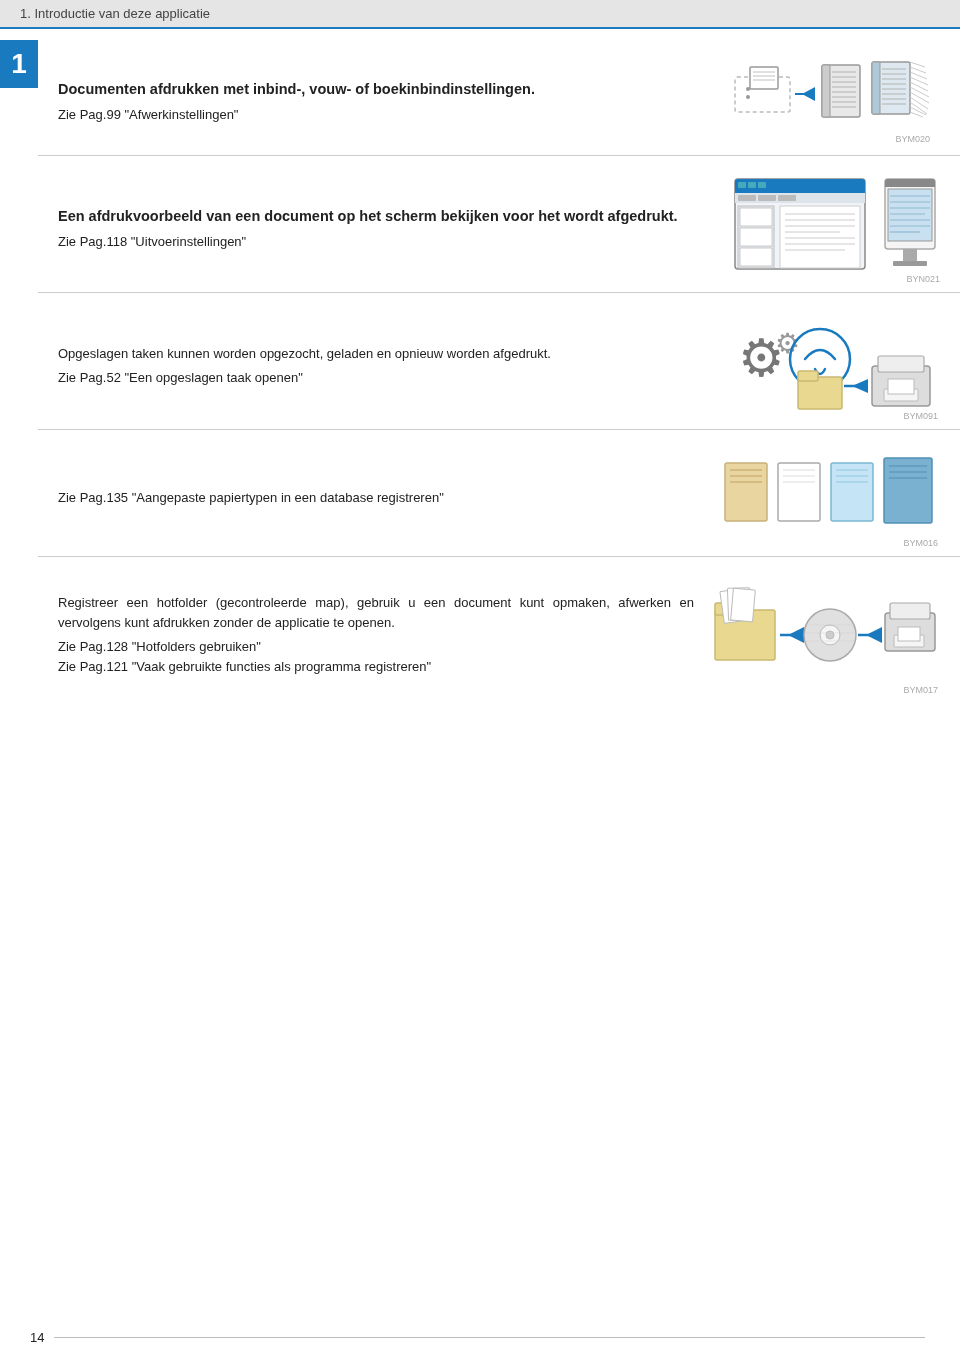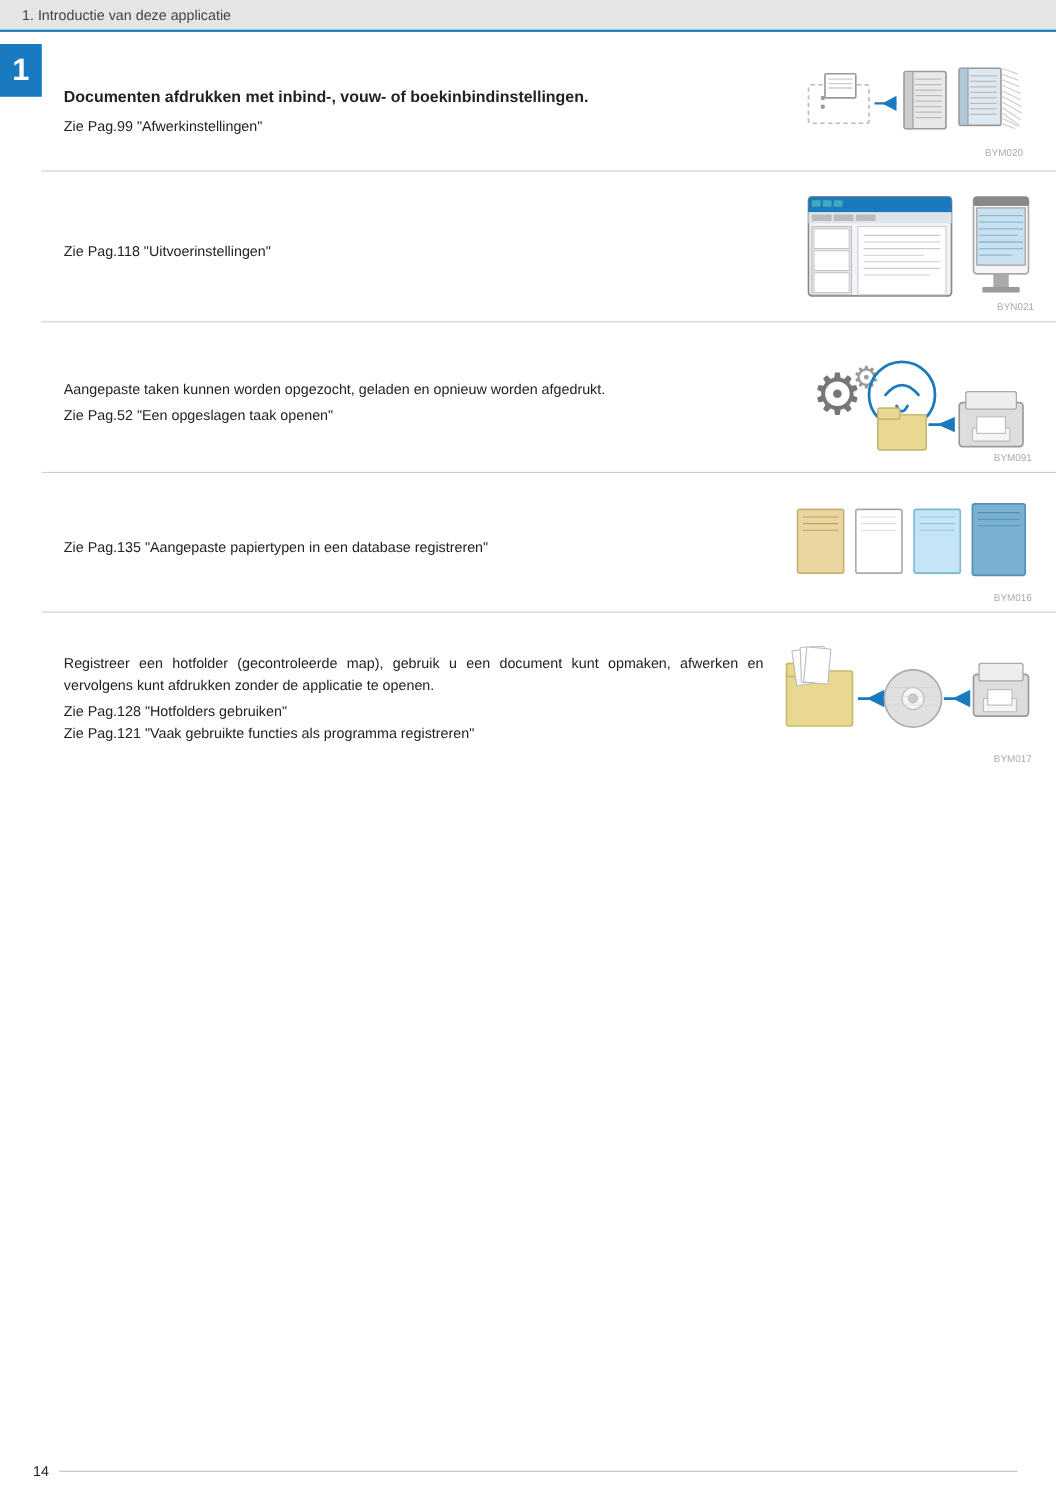--- a/index.html
+++ b/index.html
@@ -182,20 +182,21 @@
         <line x1="180" y1="50" x2="196" y2="58" stroke="#ccc" stroke-width="1"></line>
         <line x1="180" y1="55" x2="193" y2="60" stroke="#ccc" stroke-width="1"></line>
 
         <text x="200" y="85" font-size="9" fill="#aaa" text-anchor="end">BYM020</text>
       </svg>
     </div>
   </div>
 
   <div class="section-row">
     <div class="section-text">
+      <div class="section-title">Een afdrukvoorbeeld van een document op het scherm bekijken voor het wordt afgedrukt.</div>
       <div class="section-link">Zie Pag.118 "Uitvoerinstellingen"</div>
     </div>
     <div class="section-image">
 
       <svg width="210" height="110" viewBox="0 0 210 110">
 
         <rect x="5" y="5" width="130" height="90" fill="#f0f4f8" stroke="#888" stroke-width="1.5" rx="3"></rect>
 
         <rect x="5" y="5" width="130" height="14" fill="#1a7abf" rx="3"></rect>
         <rect x="5" y="12" width="130" height="7" fill="#1a7abf"></rect>
@@ -241,21 +242,21 @@
         <rect x="173" y="75" width="14" height="12" fill="#aaa"></rect>
         <rect x="163" y="87" width="34" height="5" fill="#999" rx="1"></rect>
 
         <text x="210" y="108" font-size="9" fill="#aaa" text-anchor="end">BYN021</text>
       </svg>
     </div>
   </div>
 
   <div class="section-row">
     <div class="section-text">
-      <div class="section-body">Aangepaste taken kunnen worden opgezocht, geladen en opnieuw worden afgedrukt.</div>
+      <div class="section-body">Opgeslagen taken kunnen worden opgezocht, geladen en opnieuw worden afgedrukt.</div>
       <div class="section-link">Zie Pag.52 "Een opgeslagen taak openen"</div>
     </div>
     <div class="section-image">
       <svg width="220" height="110" viewBox="0 0 220 110">
 
         <text x="18" y="65" font-size="52" fill="#777">⚙</text>
 
         <text x="55" y="42" font-size="28" fill="#999">⚙</text>
 
         <circle cx="100" cy="48" r="30" fill="none" stroke="#1a7abf" stroke-width="2.5"></circle>

